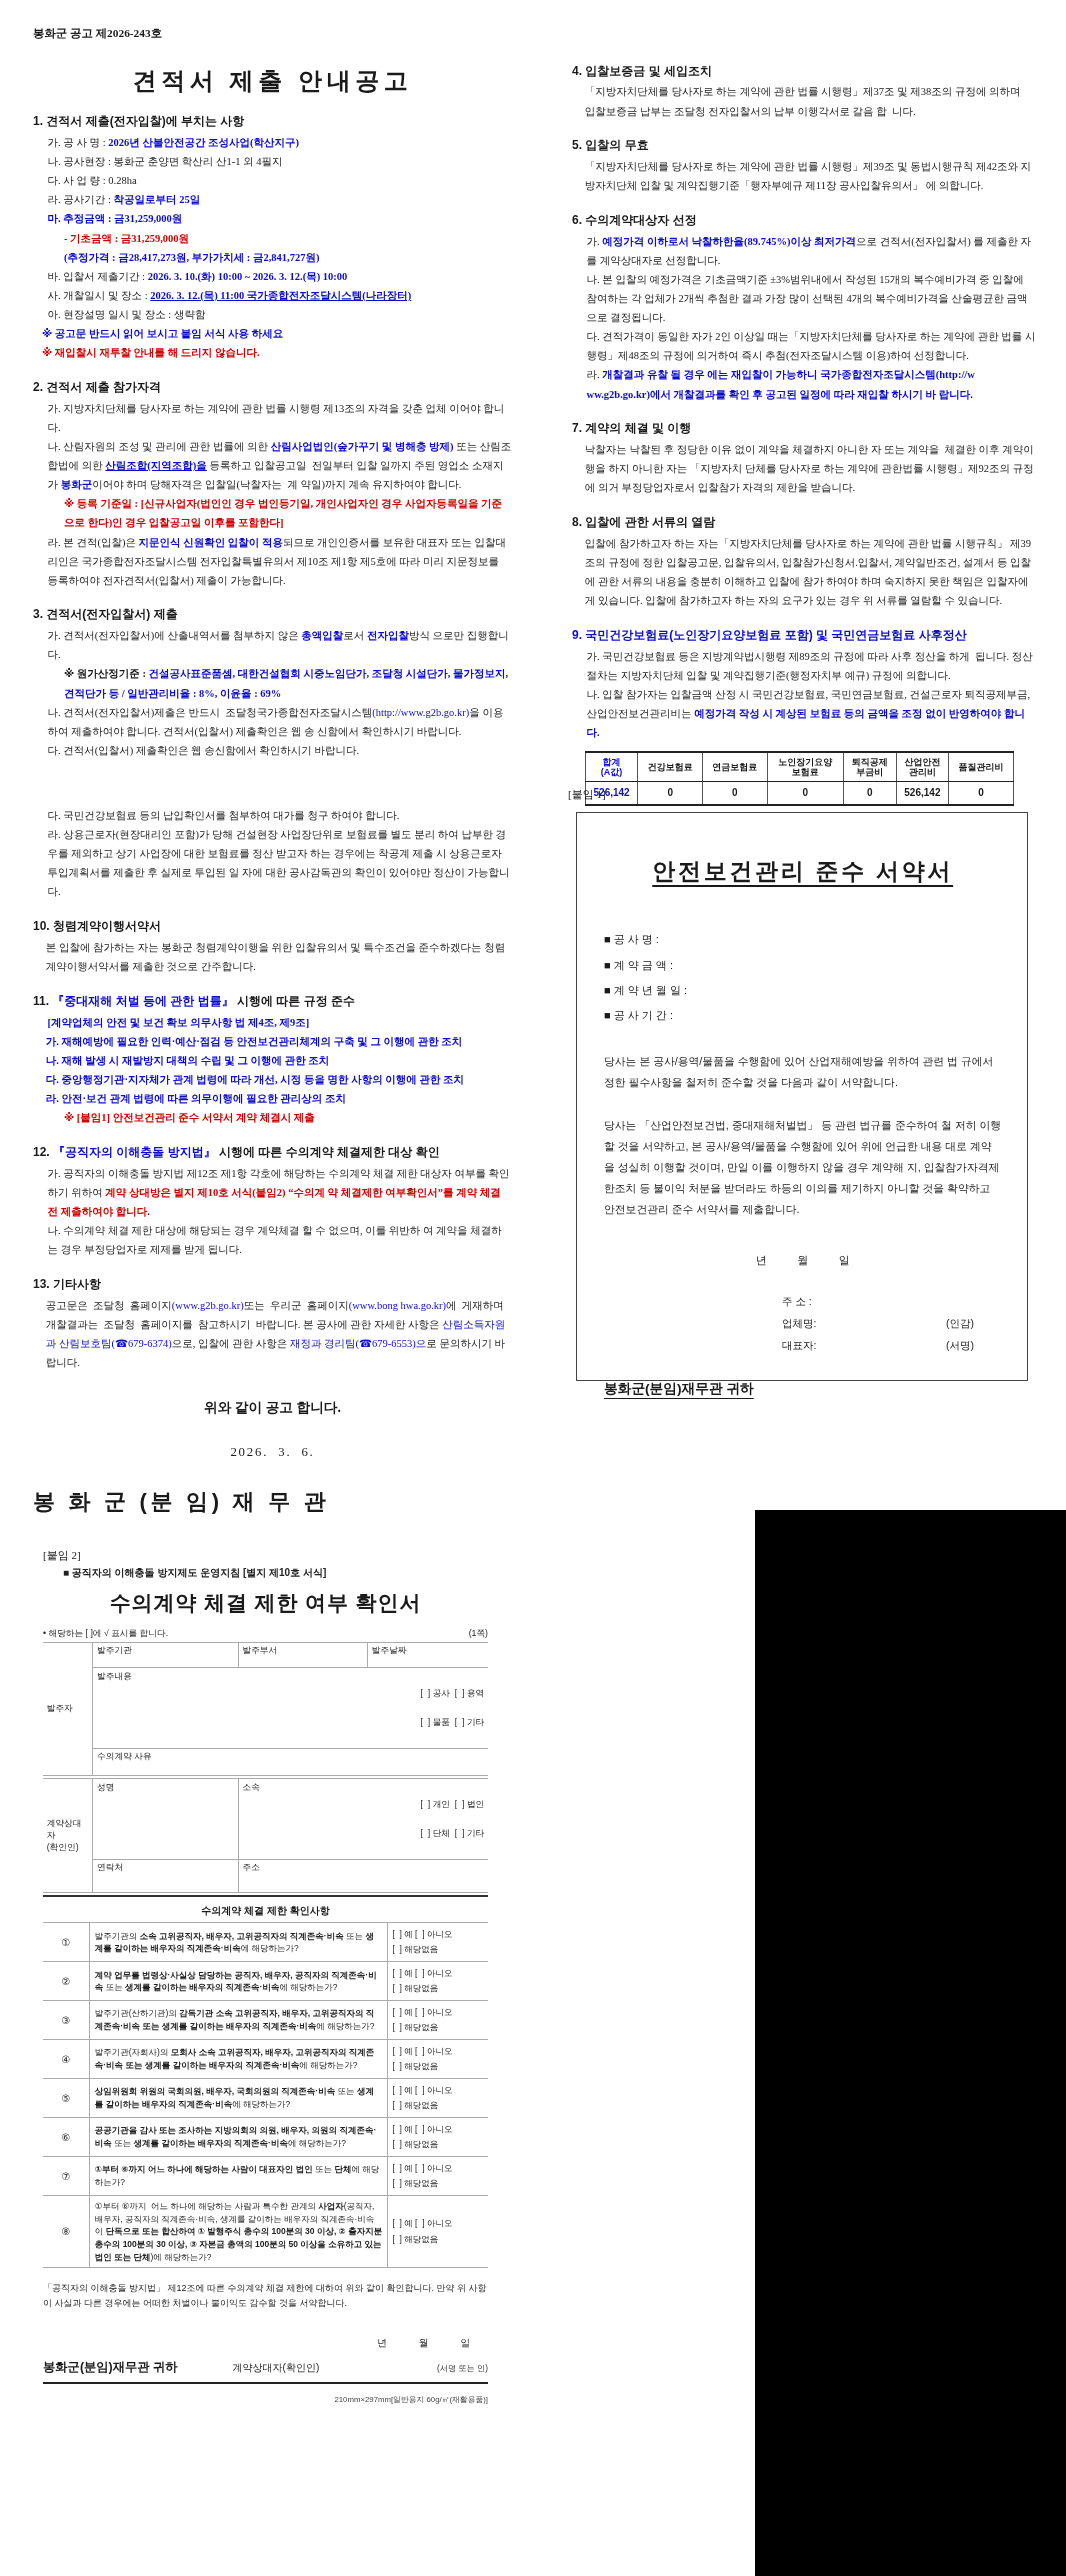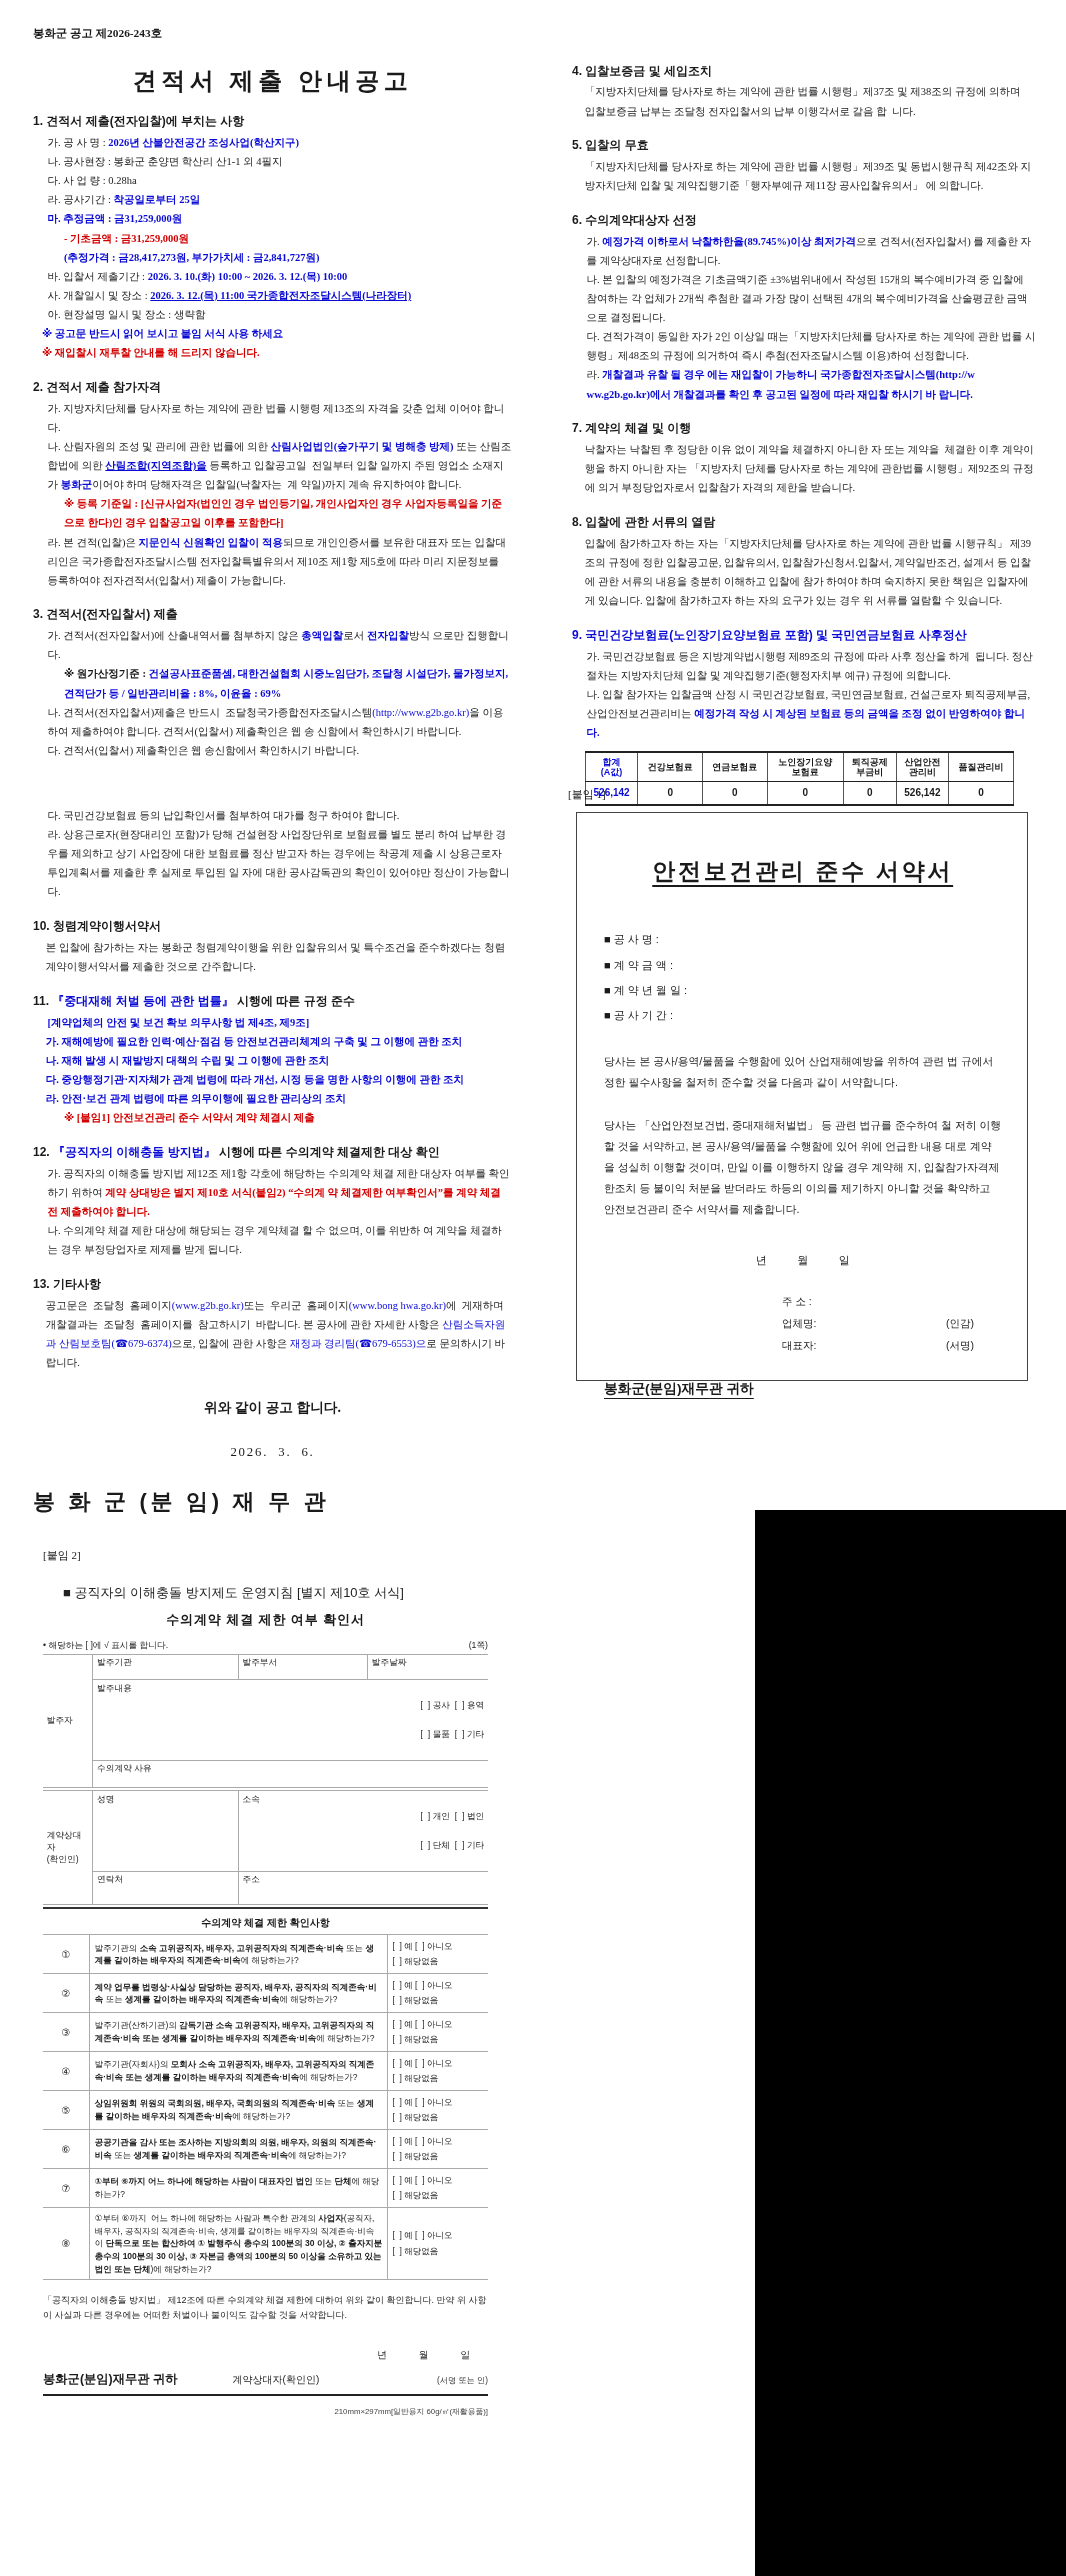--- a/index.html
+++ b/index.html
@@ -44,22 +44,22 @@
   .pledge-para{margin-top:22px;font-size:10.8px;line-height:1.95;font-family:"Liberation Sans","DejaVu Sans",sans-serif;}
   .pledge-date{margin-top:33px;text-align:center;font-size:11px;white-space:pre;font-family:"Liberation Sans","DejaVu Sans",sans-serif;}
   .pledge-addr{margin-top:22px;margin-left:178px;font-size:10.5px;line-height:2.1;font-family:"Liberation Sans","DejaVu Sans",sans-serif;}
   .pledge-addr .row{display:flex;justify-content:space-between;width:192px;}
   .pledge-to{margin-top:24px;font-size:13.7px;font-weight:bold;text-decoration:underline;text-underline-offset:4.6px;font-family:"Liberation Sans","DejaVu Sans",sans-serif;}
   
   .blackbox{position:absolute;left:755px;top:1510px;width:311px;height:1066px;background:#000;}
   
   .page3{position:absolute;left:43px;top:1548px;width:445px;font-family:"Liberation Sans","DejaVu Sans",sans-serif;}
   .att2-label{font-size:11px;font-family:"Liberation Serif","DejaVu Sans",serif;}
-  .guideline{font-size:13px;font-weight:normal;margin-top:21px;padding-left:20px;color:#222;}
-  .form-title{font-size:13px;font-weight:bold;text-align:center;margin-top:9px;letter-spacing:0.9px;}
+  .guideline{font-size:10px;font-weight:bold;margin-top:3px;padding-left:20px;color:#222;}
+  .form-title{font-size:21px;font-weight:bold;text-align:center;margin-top:9px;letter-spacing:0.9px;}
   .form-note-row{display:flex;justify-content:space-between;align-items:flex-end;font-size:8.7px;margin-top:11px;color:#222;}
   .f-table{border-collapse:collapse;width:100%;table-layout:fixed;}
   .f-table.first{border-top:1.8px solid #333;border-bottom:1.8px solid #333;margin-top:1.8px;}
   .f-table.second{border-top:1.8px solid #333;border-bottom:1.8px solid #333;margin-top:2.7px;}
   .f-table td{border:0.9px solid #aaa;font-size:8.7px;vertical-align:top;padding:2.7px 3.7px;color:#222;}
   .f-table td.flabel{width:42px;text-align:left;vertical-align:middle;white-space:pre-line;border-left:none;}
   .f-table td:last-child{border-right:none;}
   .fc-flex{display:flex;justify-content:space-between;}
   .checks{text-align:left;line-height:1.7;white-space:pre;}
   .q-section-title{border-top:2.7px double #333;margin-top:2.7px;padding:6.4px 0 4.6px;text-align:center;font-weight:bold;font-size:10px;}

